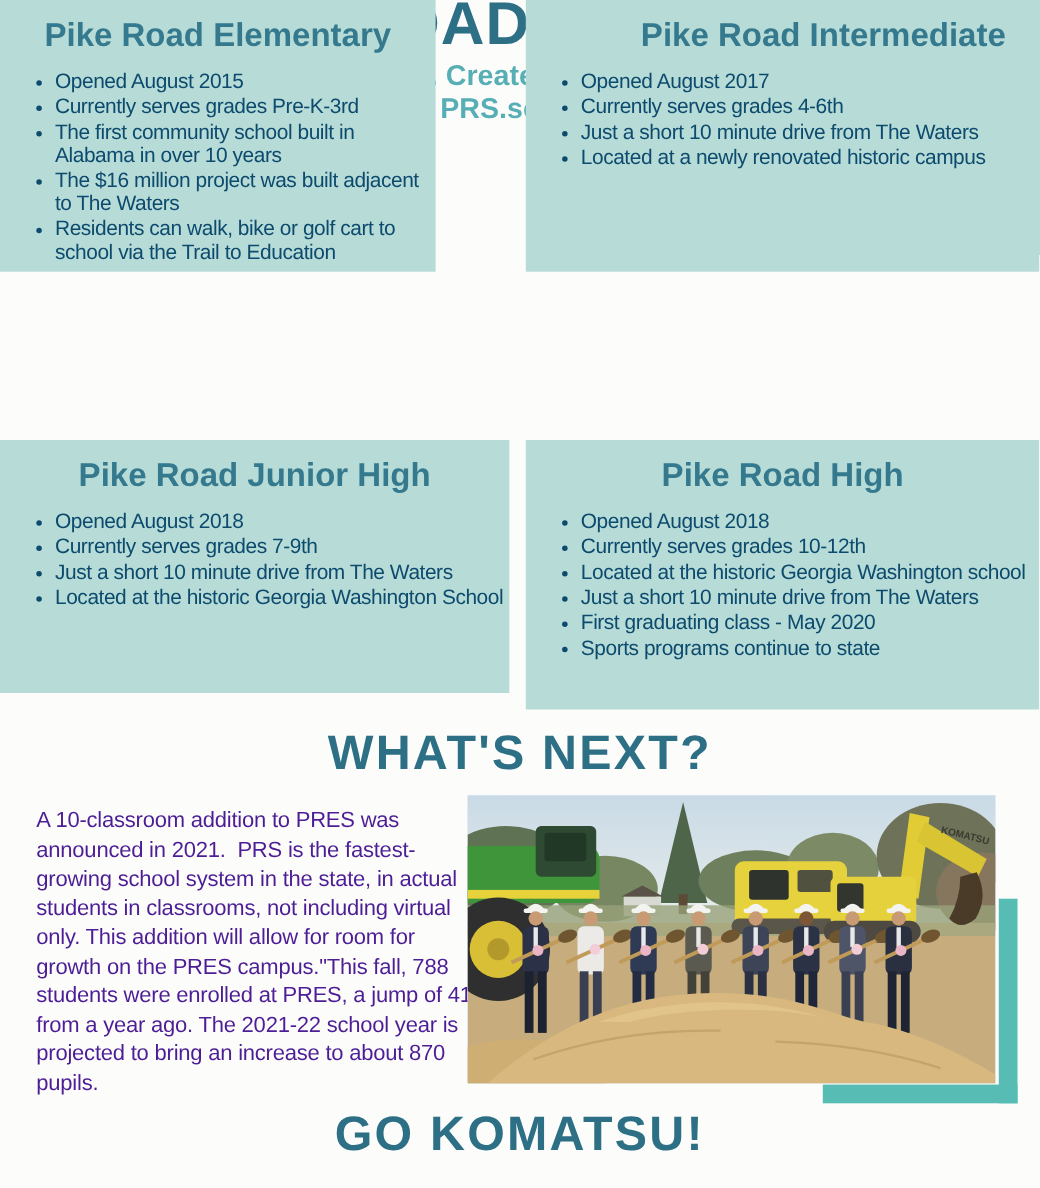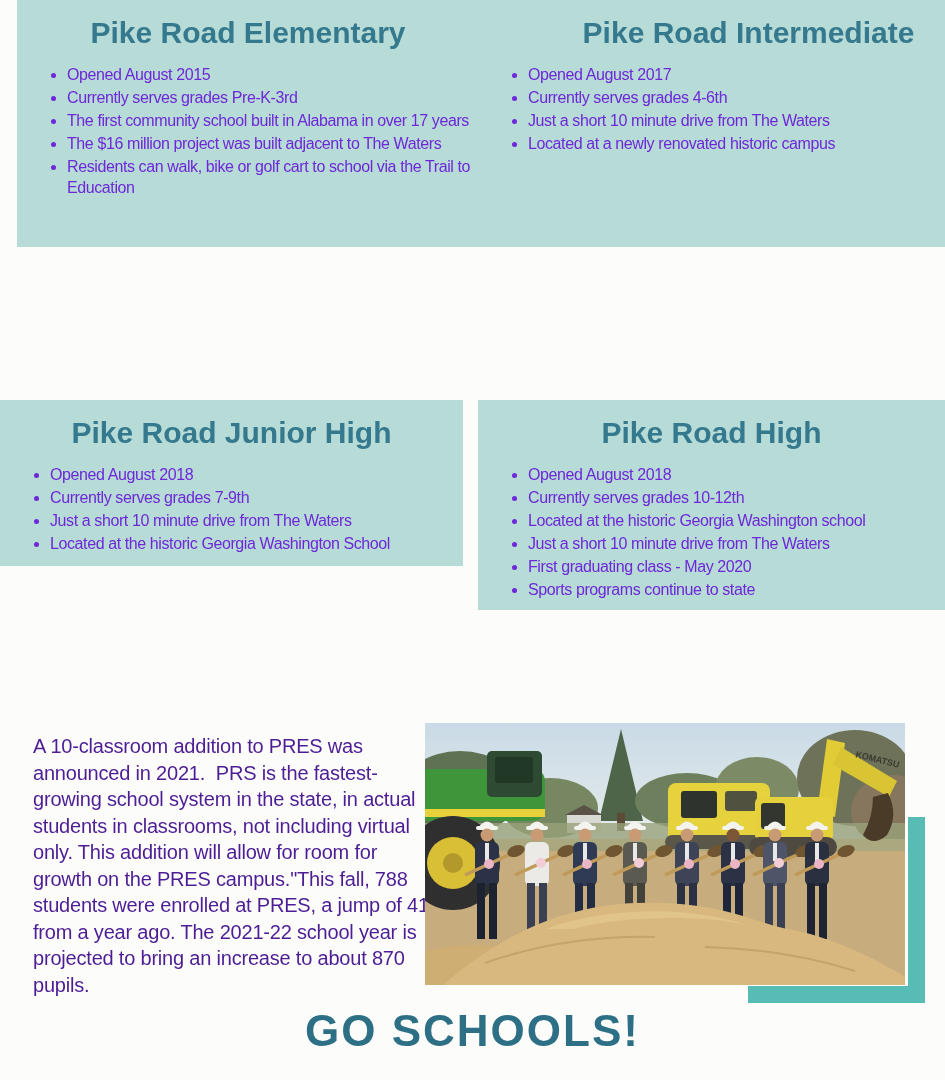--- a/index.html
+++ b/index.html
@@ -16,34 +16,34 @@
   .tagline{
     position:absolute;top:53px;left:0;right:0;text-align:center;
     font-size:26px;line-height:30px;font-weight:700;color:#57aeb4;
   }
   .website{
     position:absolute;top:83px;left:0;right:0;text-align:center;
     font-size:26px;line-height:30px;font-weight:700;color:#57aeb4;
   }
   
   .school-box{position:absolute;background:#b7dbd6;overflow:hidden;}
-  .box-1{left:0;  top:143;width:462px;height:247px;margin-left:17px;}
+  .box-1{left:0;  top:143;width:396px;height:247px;}
   .box-2{left:478px;top:143;width:541px;height:247px;}
-  .box-3{left:0;  top:400px;width:463px;height:166px;}
-  .box-4{left:478px;top:400px;width:467px;height:210px;}
+  .box-3{left:0;  top:400px;width:463px;height:230px;}
+  .box-4{left:478px;top:400px;width:467px;height:245px;}
   .school-title{
     margin:0;padding-top:15px;text-align:center;
     font-size:30px;line-height:36px;font-weight:700;color:#35798e;
   }
   .school-box ul{
     margin:13px 0 0 0;padding:0 4px 0 50px;list-style:disc outside;
   }
   .school-box li{
-    font-size:16px;line-height:21px;letter-spacing:-0.4px;
-    color:#6d28d9;margin-bottom:2px;font-weight:500;
+    font-size:19px;line-height:21px;letter-spacing:-0.4px;
+    color:#0c4a6e;margin-bottom:2px;font-weight:500;
   }
   
   .whats-next{
     position:absolute;top:660px;left:0;right:0;text-align:center;
     font-size:44px;font-weight:700;letter-spacing:2px;color:#2d7086;margin:0;
   }
   .next-paragraph{
     position:absolute;left:33px;top:733px;width:402px;
     font-size:20px;line-height:26.5px;letter-spacing:-0.2px;color:#4c1d95;
     white-space:pre-wrap;margin:0;
@@ -71,21 +71,21 @@
 
   <div class="main-title">PIKE ROAD SCHOOLS</div>
   <div class="tagline">Think. Innovate. Create. The Pike Road Way.</div>
   <div class="website">PRS.school</div>
 
   <div class="school-box box-1">
     <h2 class="school-title">Pike Road Elementary</h2>
     <ul>
       <li>Opened August 2015</li>
       <li>Currently serves grades Pre-K-3rd</li>
-      <li>The first community school built in Alabama in over 17 years</li>
+      <li>The first community school built in Alabama in over 10 years</li>
       <li>The $16 million project was built adjacent to The Waters</li>
       <li>Residents can walk, bike or golf cart to school via the Trail to Education</li>
     </ul>
   </div>
 
   <div class="school-box box-2">
     <h2 class="school-title">Pike Road Intermediate</h2>
     <ul>
       <li>Opened August 2017</li>
       <li>Currently serves grades 4-6th</li>
@@ -109,20 +109,21 @@
     <ul>
       <li>Opened August 2018</li>
       <li>Currently serves grades 10-12th</li>
       <li>Located at the historic Georgia Washington school</li>
       <li>Just a short 10 minute drive from The Waters</li>
       <li>First graduating class - May 2020</li>
       <li>Sports programs continue to state</li>
     </ul>
   </div>
 
+  <h2 class="whats-next">WHAT'S NEXT?</h2>
   <p class="next-paragraph">A 10-classroom addition to PRES was announced in 2021.  PRS is the fastest-growing school system in the state, in actual students in classrooms, not including virtual only. This addition will allow for room for growth on the PRES campus."This fall, 788 students were enrolled at PRES, a jump of 41 from a year ago. The 2021-22 school year is projected to bring an increase to about 870 pupils.</p>
 
   <div class="accent-frame"></div>
 
   <div class="photo">
     <svg viewBox="0 0 480 262" preserveAspectRatio="none">
       <defs>
         <linearGradient id="sky" x1="0" y1="0" x2="0" y2="1">
           <stop offset="0" stop-color="#c9dae6"></stop>
           <stop offset="1" stop-color="#eef1ec"></stop>
@@ -284,15 +285,15 @@
       <g>
         <ellipse cx="50" cy="252" rx="80" ry="30" fill="#cfae74"></ellipse>
         <path d="M 18 262 C 80 208 150 176 238 180 C 302 182 332 200 362 206 C 402 212 452 236 480 254 L 480 262 Z" fill="#d8b87f"></path>
         <path d="M 120 206 C 180 184 262 182 322 202 C 282 192 196 192 148 206 Z" fill="#e2c58c" opacity="0.9"></path>
         <path d="M 60 240 Q 140 212 230 214" stroke="#b9945c" stroke-width="2" fill="none" opacity="0.6"></path>
         <path d="M 280 224 Q 360 226 430 248" stroke="#b9945c" stroke-width="2" fill="none" opacity="0.6"></path>
       </g>
     </svg>
   </div>
 
-  <h2 class="go-patriots">GO SCHOOLS!</h2>
+  <h2 class="go-patriots">GO KOMATSU!</h2>
 
 </div>
 
 </body></html>

